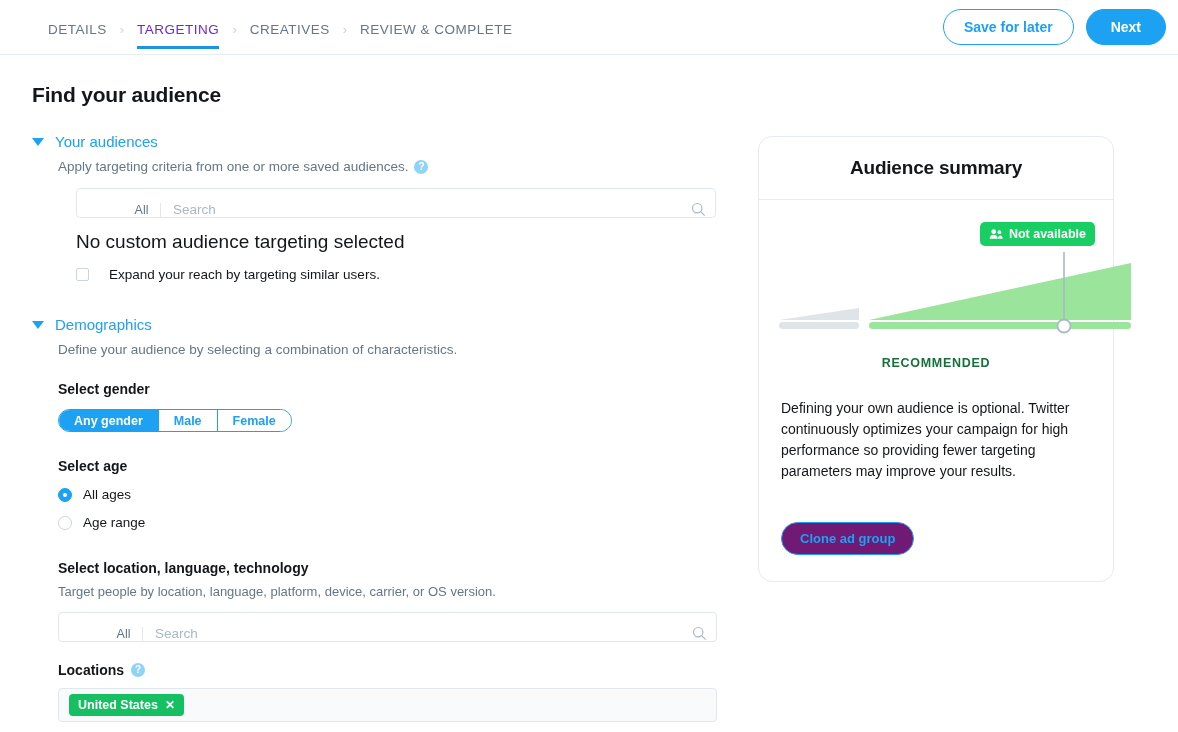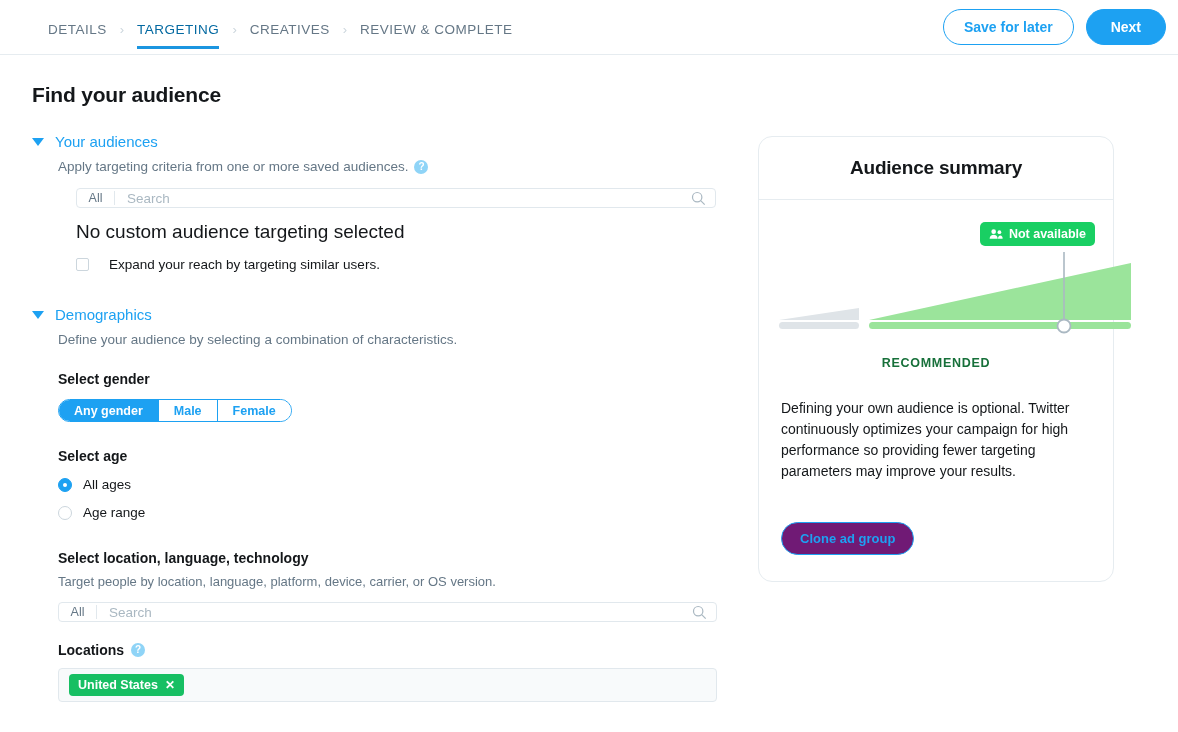--- a/index.html
+++ b/index.html
@@ -27,21 +27,21 @@
   }
   .crumb {
     font-size: 13.5px;
     letter-spacing: 0.5px;
     color: #657786;
     padding: 0 0 12px 0;
     position: relative;
     cursor: pointer;
     white-space: nowrap;
   }
-  .crumb.active { color: #0369a1; }
+  .crumb.active { color: #6d28d9; }
   .crumb.active::after {
     content: "";
     position: absolute;
     left: 0; right: 0; bottom: 0;
     height: 3px;
     background: #1b95e0;
   }
   .crumb-sep {
     color: #ccd6dd;
     font-size: 13px;
@@ -135,25 +135,26 @@
     font-size: 10px;
     font-weight: bold;
     cursor: pointer;
     line-height: 1;
     flex: 0 0 auto;
   }
 
   
   .searchbox {
     display: flex;
-    align-items: center;
+    align-items: flex-end;
     border: 1px solid #e1e8ed;
     border-radius: 4px;
-    height: 20px;
-    background: #fff;
+    height: 30px;
+    background: #fff;
+    padding-left: 46px;
   }
   .searchbox .all {
     width: 38px;
     display: flex;
     align-items: center;
     justify-content: center;
     font-size: 12.5px;
     color: #657786;
     border-right: 1px solid #e1e8ed;
     cursor: pointer;

